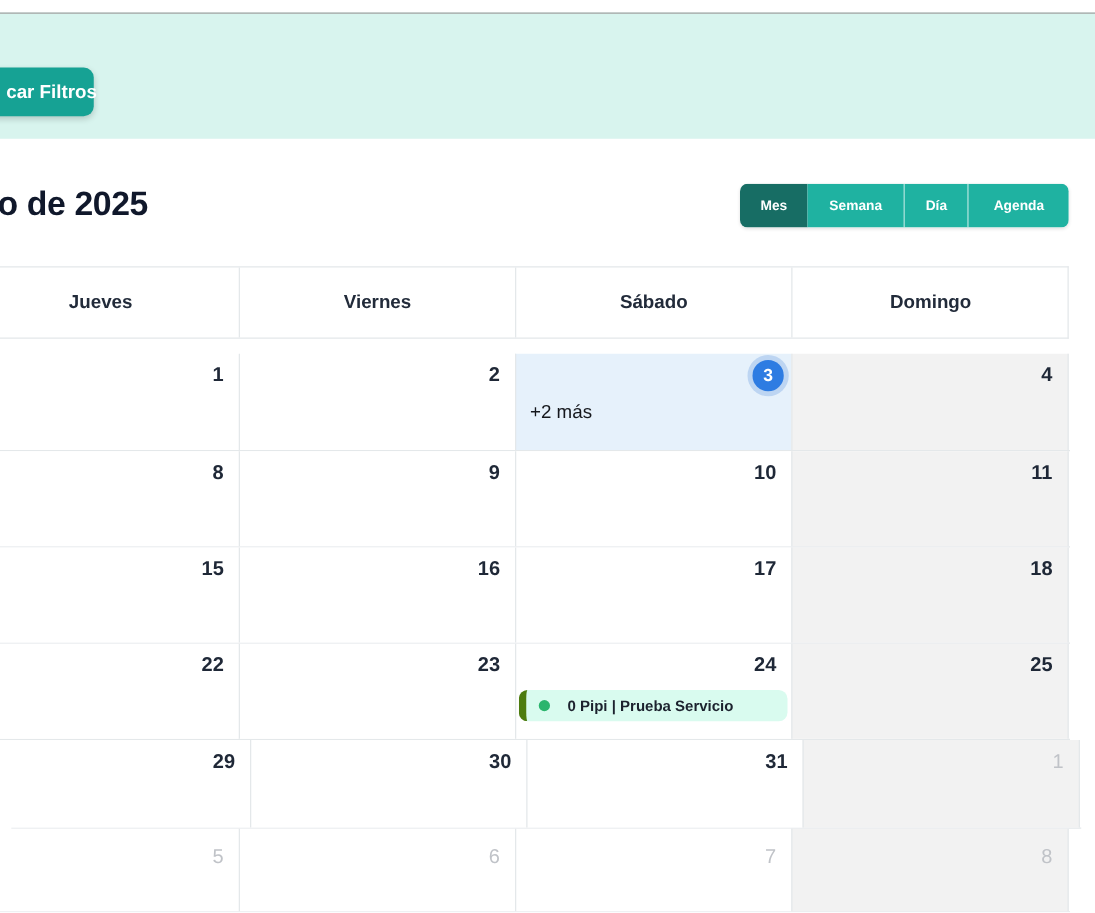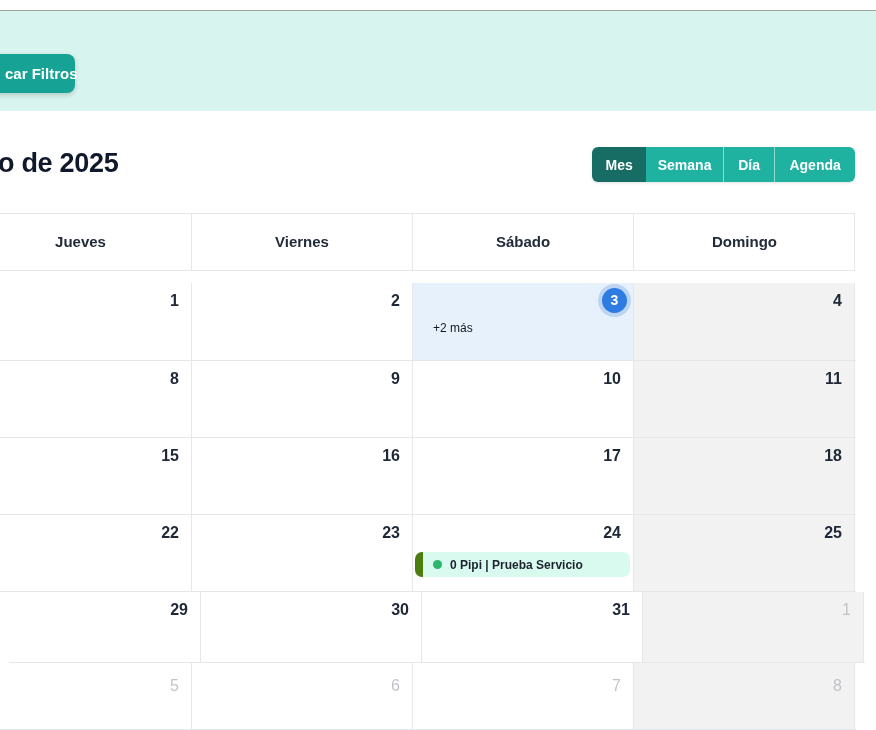--- a/index.html
+++ b/index.html
@@ -32,21 +32,21 @@
     white-space:nowrap;
   }
   .view-group {
     position:absolute; left:592px; top:147px; width:263px; height:35px;
     display:flex; border-radius:6px; overflow:hidden;
     box-shadow:0 1px 3px rgba(0,0,0,.12);
   }
   .view-btn {
     border:none; background:#1fb2a1; color:#ffffff;
     font-family:"Liberation Sans", sans-serif;
-    font-size:14px; font-weight:700; cursor:pointer; height:35px;
+    font-size:11px; font-weight:700; cursor:pointer; height:35px;
   }
   .view-btn.active { background:#176d64; }
   .view-btn.sep { border-left:1px solid rgba(255,255,255,.5); }
   .vb-mes{width:55px;} .vb-semana{width:78px;} .vb-dia{width:52px;} .vb-agenda{width:82px;}
 
   
   .cal-header {
     position:absolute; left:0; top:213px; width:855px; height:58px;
     border-top:1px solid #e4e8ea; border-bottom:1px solid #e4e8ea;
     border-right:1px solid #e4e8ea;
@@ -69,27 +69,27 @@
   }
   .day-num.off { color:#c0c3c8; font-weight:400; }
   .row-last .day-num { top:14px; }
   .today-badge {
     position:absolute; top:5px; right:6px; width:25px; height:25px;
     border-radius:50%; background:#2e7ce2; color:#ffffff;
     font-size:14px; font-weight:700; text-align:center; line-height:25px;
     box-shadow:0 0 0 4px #bdd5f2;
   }
   .more-link {
-    position:absolute; left:20px; top:38px;
-    font-size:12px; color:#15171c; cursor:pointer; white-space:nowrap;text-align:center;
+    position:absolute; left:11px; top:38px;
+    font-size:15px; color:#15171c; cursor:pointer; white-space:nowrap;text-align:center;
   }
   .event-chip {
     position:absolute; left:2px; right:3px; top:37px; height:25px;
-    background:#d9fbef; border-left:8px solid #4d7c0f; border-radius:7px;
-    display:flex; align-items:center; cursor:pointer; overflow:hidden;
+    background:#d9fbef; border-left:6px solid #4d7c0f; border-radius:7px;
+    display:flex; align-items:center; cursor:pointer; overflow:hidden;gap:6px;
   }
   .event-dot {
     width:9px; height:9px; border-radius:50%; background:#2bb56d;
     margin-left:10px; flex:0 0 auto;
   }
   .event-title {
     margin-left:8px; font-size:12px; font-weight:700; color:#1c222e;
     white-space:nowrap;
   }
 </style>

